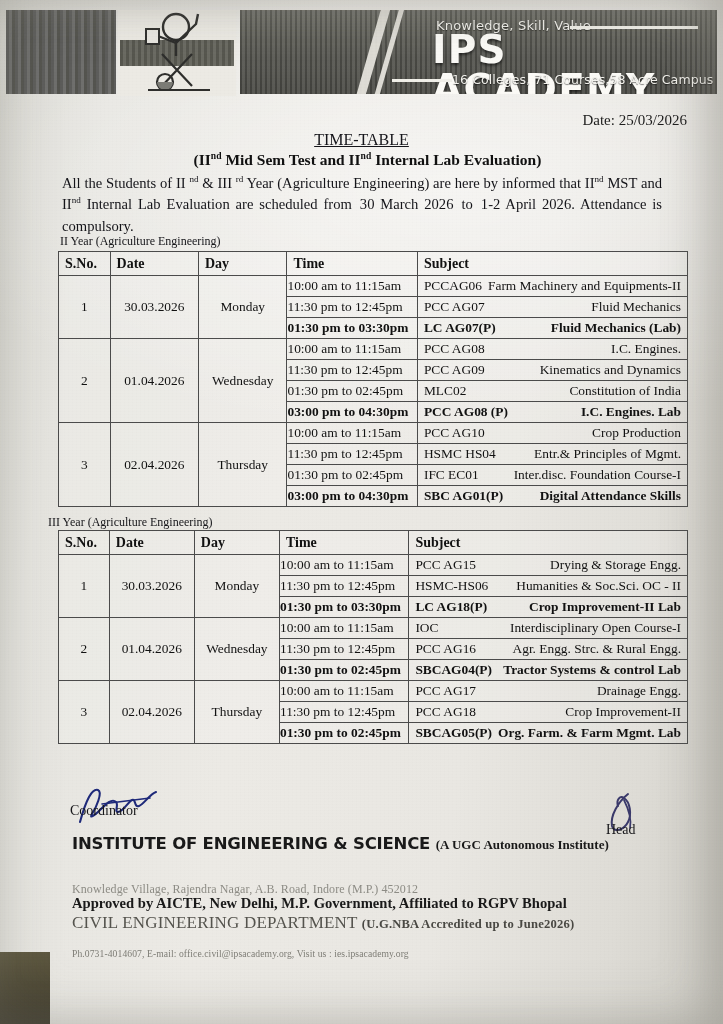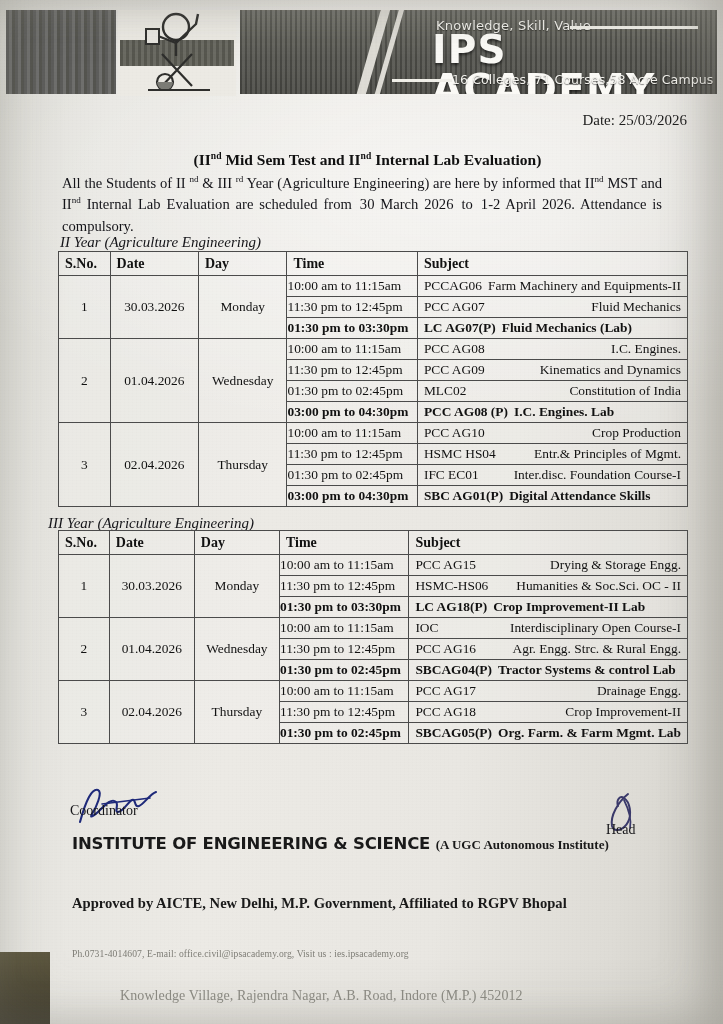--- a/index.html
+++ b/index.html
@@ -99,21 +99,21 @@
     font-size:15.5px;font-weight:bold;color:#111;margin-left:6px;
   }
   .para{
     position:absolute;left:62px;top:173px;width:600px;
     font-size:14.6px;color:#15151a;line-height:1.47;text-align:justify;
   }
   .para .gap{display:inline-block;width:8px;}
   sup{font-size:.62em;vertical-align:super;}
 
   .tbl-caption{
-    position:absolute;font-size:15px;color:#16161a;font-style:italic;
+    position:absolute;font-size:12px;color:#16161a;
   }
   .cap1{left:60px;top:234px;}
   .cap2{left:48px;top:515px;}
 
   table.tt{
     position:absolute;border-collapse:collapse;
     font-size:13.4px;color:#121212;
     background:rgba(255,255,255,.16);
   }
   table.tt td,table.tt th{
@@ -123,41 +123,41 @@
     font-weight:bold;font-size:14px;text-align:left;
     padding:2px 6px;height:19px;
   }
   td.sno,td.dt,td.day{text-align:center;vertical-align:middle;}
   td.time{padding:2px 6px;height:20px;white-space:nowrap;}
   td.subj{padding:0;height:20px;}
   .subjwrap{display:flex;justify-content:space-between;align-items:center;padding:2px 6px;gap:6px;}
   .subjwrap .code{white-space:nowrap;}
   .subjwrap .name{white-space:nowrap;}
   tr.lab td{font-weight:bold;}
-  tr.lab .subjwrap{justify-content:flex-start;}
+  tr.lab .subjwrap{justify-content:space-between;}
 
   .tbl1{left:58px;top:251px;width:630px;}
   .tbl2{left:58px;top:530px;width:630px;}
 
   
   .sig{position:absolute;}
   .sig-label{position:absolute;font-size:14px;color:#17171a;}
   .sig1{left:72px;top:782px;}
   .sig1-label{left:70px;top:803px;}
   .sig2{left:598px;top:788px;}
   .sig2-label{left:606px;top:822px;}
 
   
   .ft{position:absolute;left:72px;color:#1a1a1a;}
   .ft1{top:834px;font-family:"DejaVu Sans",sans-serif;font-weight:bold;font-size:16.5px;letter-spacing:-.2px;}
   .ft1 .small{font-family:"Liberation Serif",serif;font-weight:bold;font-size:13px;letter-spacing:0;}
   .ft2{top:895px;font-weight:bold;font-size:14.6px;}
   .ft3{top:913px;font-size:17px;color:#55544e;letter-spacing:.2px;}
   .ft3 .small{font-size:12.6px;font-weight:bold;color:#4a4944;}
-  .ft4{top:988px;font-size:14px;color:#8d8c85;letter-spacing:.1px;margin-left:48px;}
+  .ft4{top:882px;font-size:12px;color:#8d8c85;letter-spacing:.1px;}
   .ft5{top:948px;font-size:9.6px;color:#7e7d76;letter-spacing:.1px;}
 </style>
 </head>
 <body>
 
 <div class="page"></div>
 <div class="desk-left"></div>
 
 <div class="content">
 
@@ -185,20 +185,21 @@
       <div class="hdr-tag">Knowledge, Skill, Value</div>
       <div class="hdr-tag-rule"></div>
       <div class="hdr-name">IPS ACADEMY</div>
       <div class="hdr-sub-rule"></div>
       <div class="hdr-sub">16 Colleges, 71 Courses,58 Acre Campus</div>
     </div>
   </div>
 
   <div class="date-line">Date: 25/03/2026</div>
 
+  <div class="title">TIME-TABLE</div>
   <div class="subtitle">
     <span>(II</span><sup>nd</sup><span> Mid Sem Test and II</span><sup>nd</sup><span> Internal Lab Evaluation)</span>
   </div>
 
   <div class="para">
     <span>All the Students of II </span><sup>nd</sup><span> &amp; III </span><sup>rd</sup><span> Year (Agriculture Engineering) are here by informed that II</span><sup>nd</sup><span> MST and II</span><sup>nd</sup><span> Internal Lab Evaluation are scheduled from</span><span class="gap"></span><span>30 March 2026</span><span class="gap"></span><span>to</span><span class="gap"></span><span>1-2 April 2026.</span>
     <span>Attendance is compulsory.</span>
   </div>
 
   <div class="tbl-caption cap1">II Year (Agriculture Engineering)</div>
@@ -453,19 +454,23 @@
     <path d="M30 6 C20 14, 12 28, 14 38 C16 45, 26 42, 30 34 C34 26, 32 14, 26 10 C22 7, 18 12, 20 18" fill="none" stroke="#3b3a6b" stroke-width="2" stroke-linecap="round"></path>
     <path d="M26 12 C30 20, 34 30, 32 40" fill="none" stroke="#3b3a6b" stroke-width="1.7" stroke-linecap="round"></path>
   </svg>
   <div class="sig-label sig2-label">Head</div>
 
   <div class="ft ft1">
     <span>INSTITUTE OF ENGINEERING &amp; SCIENCE</span>
     <span class="small">(A UGC Autonomous Institute)</span>
   </div>
   <div class="ft ft2">Approved by AICTE, New Delhi, M.P. Government, Affiliated to RGPV Bhopal</div>
+  <div class="ft ft3">
+    <span>CIVIL ENGINEERING DEPARTMENT</span>
+    <span class="small">(U.G.NBA Accredited up to June2026)</span>
+  </div>
   <div class="ft ft4">Knowledge Village, Rajendra Nagar, A.B. Road, Indore (M.P.) 452012</div>
   <div class="ft ft5">Ph.0731-4014607,  E-mail: office.civil@ipsacademy.org, Visit us : ies.ipsacademy.org</div>
 
 </div>
 
 <div class="grain"></div>
 <div class="page-shadow"></div>
 
 </body></html>

